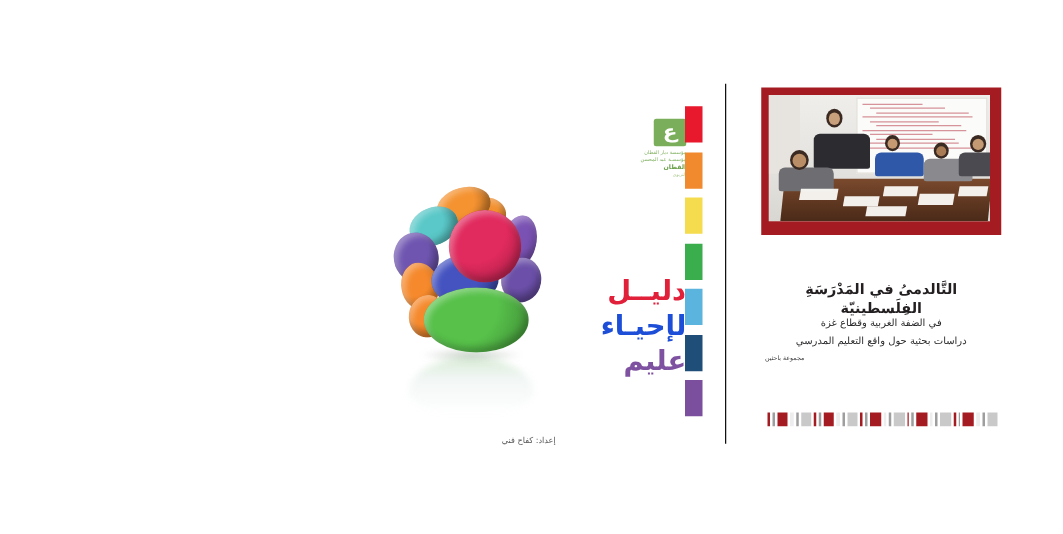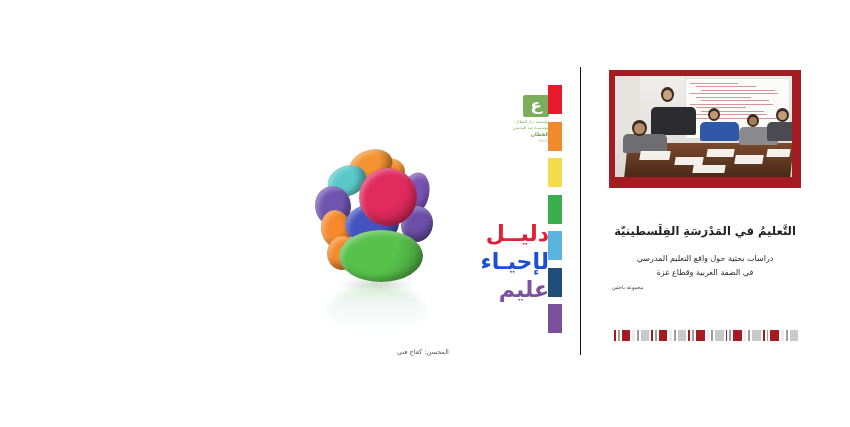--- a/index.html
+++ b/index.html
@@ -192,21 +192,21 @@
         </div>
       <div class="clay-reflect"></div>
     </div>
 
     <div class="title-left">
       <span class="ln l1">دليــل</span>
       <span class="ln l2">لإحيـاء</span>
       <span class="ln l3">عليم</span>
     </div>
 
-    <div class="credit-left">المحسن: كفاح فني</div>
+    <div class="credit-left">إعداد: كفاح فني</div>
   </div>
 
   <div class="color-strip" id="color-strip">
       <div class="swatch" style="background: rgb(232, 25, 44);"></div>
       <div class="swatch" style="background: rgb(241, 138, 46);"></div>
       <div class="swatch" style="background: rgb(245, 220, 78);"></div>
       <div class="swatch" style="background: rgb(58, 174, 76);"></div>
       <div class="swatch" style="background: rgb(91, 180, 221);"></div>
       <div class="swatch" style="background: rgb(31, 78, 121);"></div>
       <div class="swatch" style="background: rgb(123, 79, 157);"></div>
@@ -271,25 +271,25 @@
               <div class="paper" style="left: 34%; top: 80%; width: 16%; height: 8%;"></div>
               <div class="paper" style="left: 52%; top: 72%; width: 15%; height: 8%;"></div>
               <div class="paper" style="left: 68%; top: 78%; width: 16%; height: 9%;"></div>
               <div class="paper" style="left: 86%; top: 72%; width: 13%; height: 8%;"></div>
               <div class="paper" style="left: 44%; top: 88%; width: 18%; height: 8%;"></div>
             </div>
         </div>
       </div>
     </div>
 
-    <div class="title-right">التَّعليمُ في المَدْرَسَةِ الفِلَسطينيّة</div>
+    <div class="title-right">التَّالدمىُ في المَدْرَسَةِ الفِلَسطينيّة</div>
 
     <div class="subtitle-right">
+      <div>في الضفة الغربية وقطاع غزة</div>
       <div>دراسات بحثية حول واقع التعليم المدرسي</div>
-      <div>في الضفة الغربية وقطاع غزة</div>
     </div>
 
     <div class="authors-right">مجموعة باحثين</div>
 
     <div class="footer-bars" id="footer-bars">
         <div class="fbar" style="width: 2px; background: rgb(164, 28, 34);"></div>
         <div class="fbar" style="width: 2px; background: rgb(158, 158, 158);"></div>
         <div class="fbar" style="width: 9px; background: rgb(164, 28, 34);"></div>
         <div class="fbar" style="width: 3px; background: rgb(237, 237, 237);"></div>
         <div class="fbar" style="width: 2px; background: rgb(158, 158, 158);"></div>

